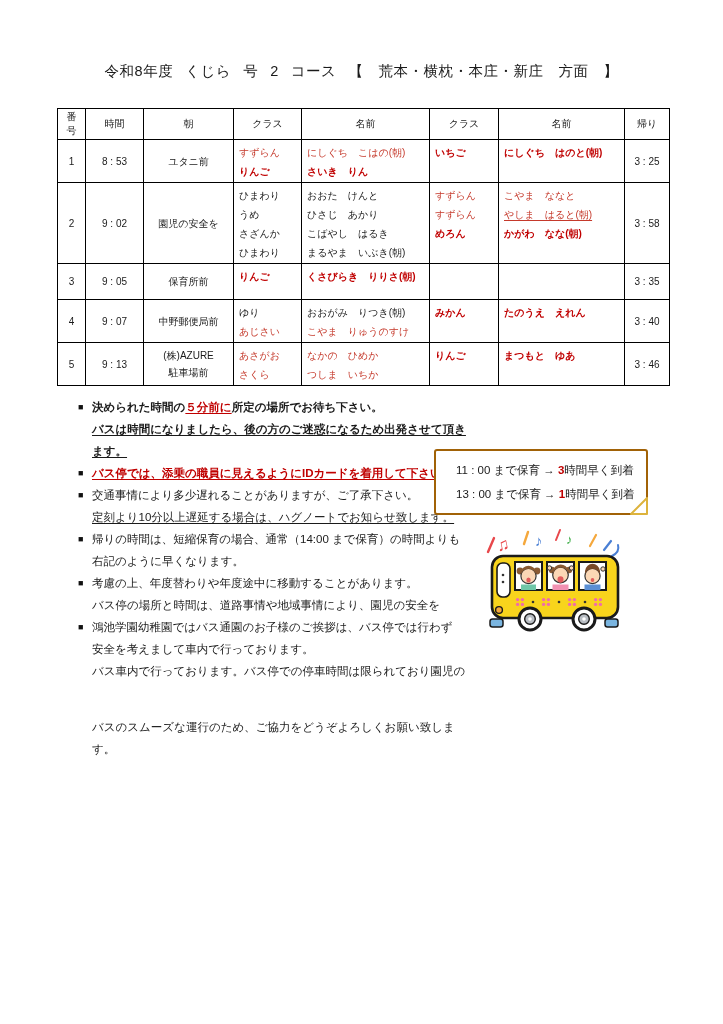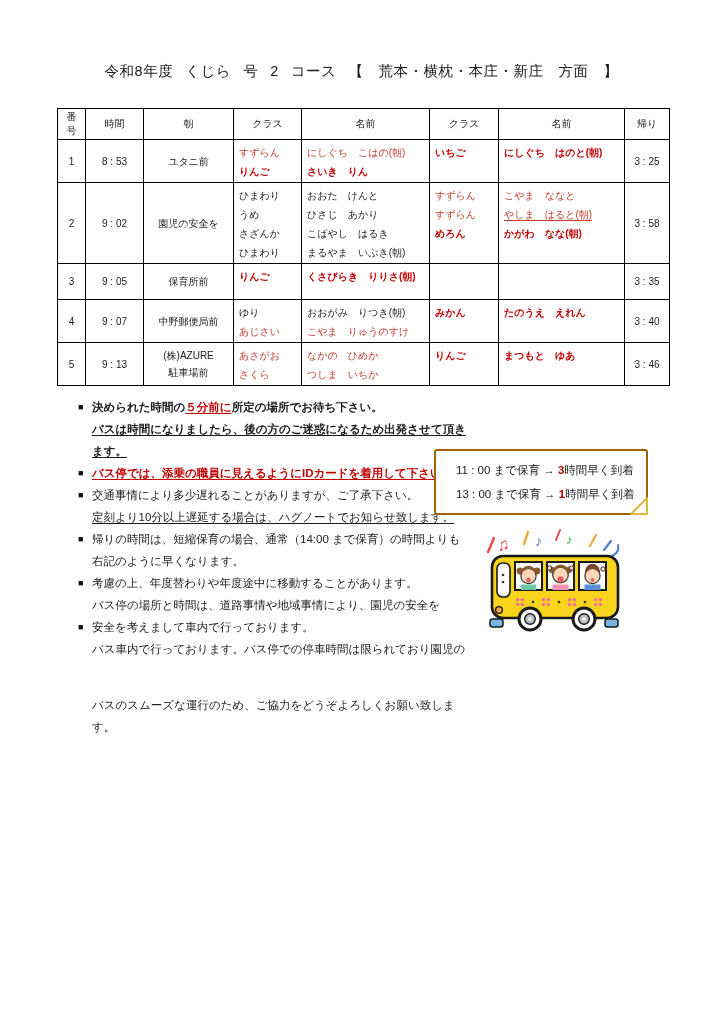--- a/index.html
+++ b/index.html
@@ -243,20 +243,21 @@
       <div class="note">
         <span class="bullet">■</span>
         <div class="note-lines">
           <div class="note-line"><span class="seg" data-st="black">考慮の上、年度替わりや年度途中に移動することがあります。</span></div>
           <div class="note-line"><span class="seg" data-st="black">バス停の場所と時間は、道路事情や地域事情により、園児の安全を</span></div>
         </div>
       </div>
       <div class="note">
         <span class="bullet">■</span>
         <div class="note-lines">
+          <div class="note-line"><span class="seg" data-st="black">鴻池学園幼稚園ではバス通園のお子様のご挨拶は、バス停では行わず</span></div>
           <div class="note-line"><span class="seg" data-st="black">安全を考えまして車内で行っております。</span></div>
           <div class="note-line"><span class="seg" data-st="black">バス車内で行っております。バス停での停車時間は限られており園児の</span></div>
         </div>
       </div>
       <div class="note closing">
         <span class="bullet"></span>
         <div class="note-lines">
           <div class="note-line"><span class="seg" data-st="black">バスのスムーズな運行のため、ご協力をどうぞよろしくお願い致します。</span></div>
         </div>
       </div>

